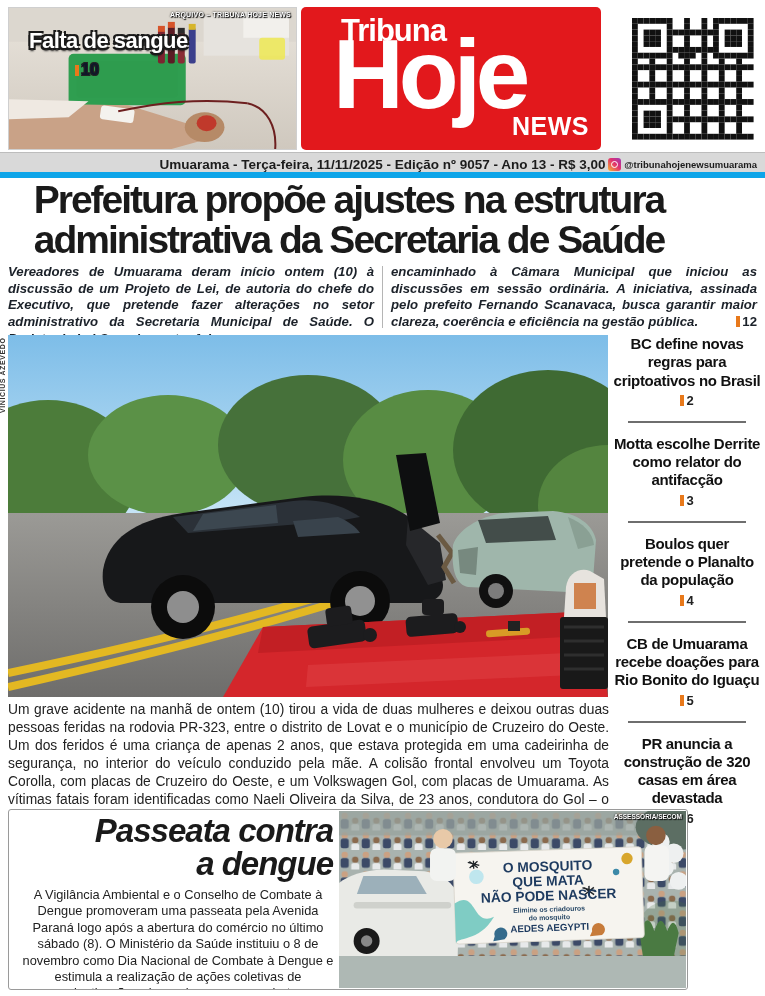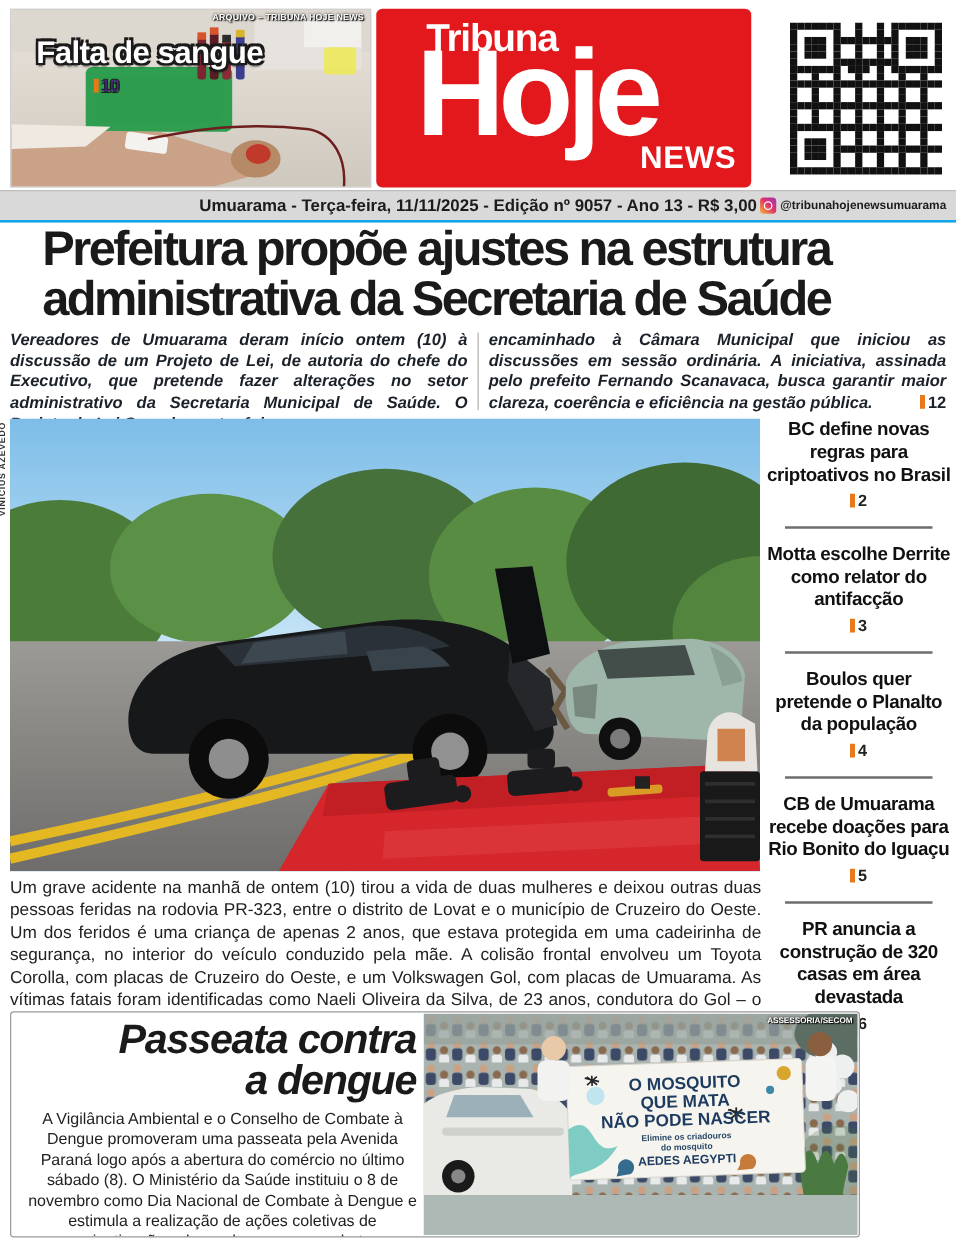--- a/index.html
+++ b/index.html
@@ -5,39 +5,39 @@
   * { margin:0; padding:0; box-sizing:border-box; }
   body { background:#e9e9e9; font-family:"Liberation Sans", sans-serif; }
   #page { position:relative; width:765px; height:996px; margin:0 auto; background:#fff; overflow:hidden; }
 
   
   .topleft-story { position:absolute; left:8px; top:7px; width:289px; height:143px;
     border:1px solid #cfcfcf; overflow:hidden; background:#ded8d0; }
   .topleft-story svg { position:absolute; inset:0; }
   .photo-credit-tr { position:absolute; top:3px; right:5px; font-size:7px; font-weight:bold;
     color:#fff; text-shadow:0 0 2px #000, 1px 1px 1px #000; letter-spacing:.2px; }
-  .tl-headline { position:absolute; left:20px; top:20px; font-size:25px; font-weight:bold; color:#fff;
+  .tl-headline { position:absolute; left:20px; top:20px; font-size:22px; font-weight:bold; color:#fff;
     letter-spacing:-.5px;
     text-shadow:-2px -2px 0 #1a1a1a, 2px -2px 0 #1a1a1a, -2px 2px 0 #1a1a1a, 2px 2px 0 #1a1a1a, 0 3px 2px #1a1a1a; }
-  .tl-pg { position:absolute; left:66px; top:53px; font-size:13px; font-weight:normal; color:#4c1d95;
+  .tl-pg { position:absolute; left:66px; top:53px; font-size:16px; font-weight:bold; color:#0f172a;
     text-shadow:-1px -1px 0 #222, 1px -1px 0 #222, -1px 1px 0 #222, 1px 1px 0 #222; }
 
   .masthead { position:absolute; left:301px; top:7px; width:300px; height:143px;
     background:#e2181c; border-radius:5px; color:#fff; overflow:hidden; }
   .mast-tribuna { position:absolute; left:40px; top:6px; font-size:31px; font-weight:bold; letter-spacing:-1px; }
   .mast-hoje { position:absolute; left:32px; top:18px; font-size:98px; font-weight:bold; letter-spacing:-5px; line-height:1; }
   .mast-news { position:absolute; right:12px; bottom:9px; font-size:25px; font-weight:bold; letter-spacing:.5px; }
 
   .qr-box { position:absolute; left:627px; top:7px; width:131px; height:143px; background:#fff;
     display:flex; align-items:center; justify-content:center; }
   .qr-box svg { width:122px; height:122px; fill:#111; }
 
   
   .dateline { position:absolute; left:0; top:152px; width:765px; height:26px; background:#d9d9d9;
-    border-top:1px solid #bdbdbd; border-bottom:2px solid #0ea5e9; }
+    border-top:1px solid #bdbdbd; border-bottom:6px solid #0ea5e9; }
   .dateline-text { position:absolute; left:0; right:0; top:0; line-height:24px; text-align:center;
     font-size:13.5px; font-weight:bold; color:#1c1c1c; }
   .insta { position:absolute; right:8px; top:5px; display:flex; align-items:center; gap:3px;padding-left:19px; }
   .insta-icon { width:13px; height:13px; border-radius:3px;
     background:linear-gradient(45deg,#f7b733,#e1306c 55%,#9b36b7); position:relative; }
   .insta-icon::after { content:""; position:absolute; inset:3px; border:1.5px solid #fff; border-radius:50%; }
   .insta-handle { font-size:9.5px; font-weight:bold; color:#1c1c1c; }
 
   
   .main-headline { position:absolute; left:0; top:180px; width:698px; text-align:center;

